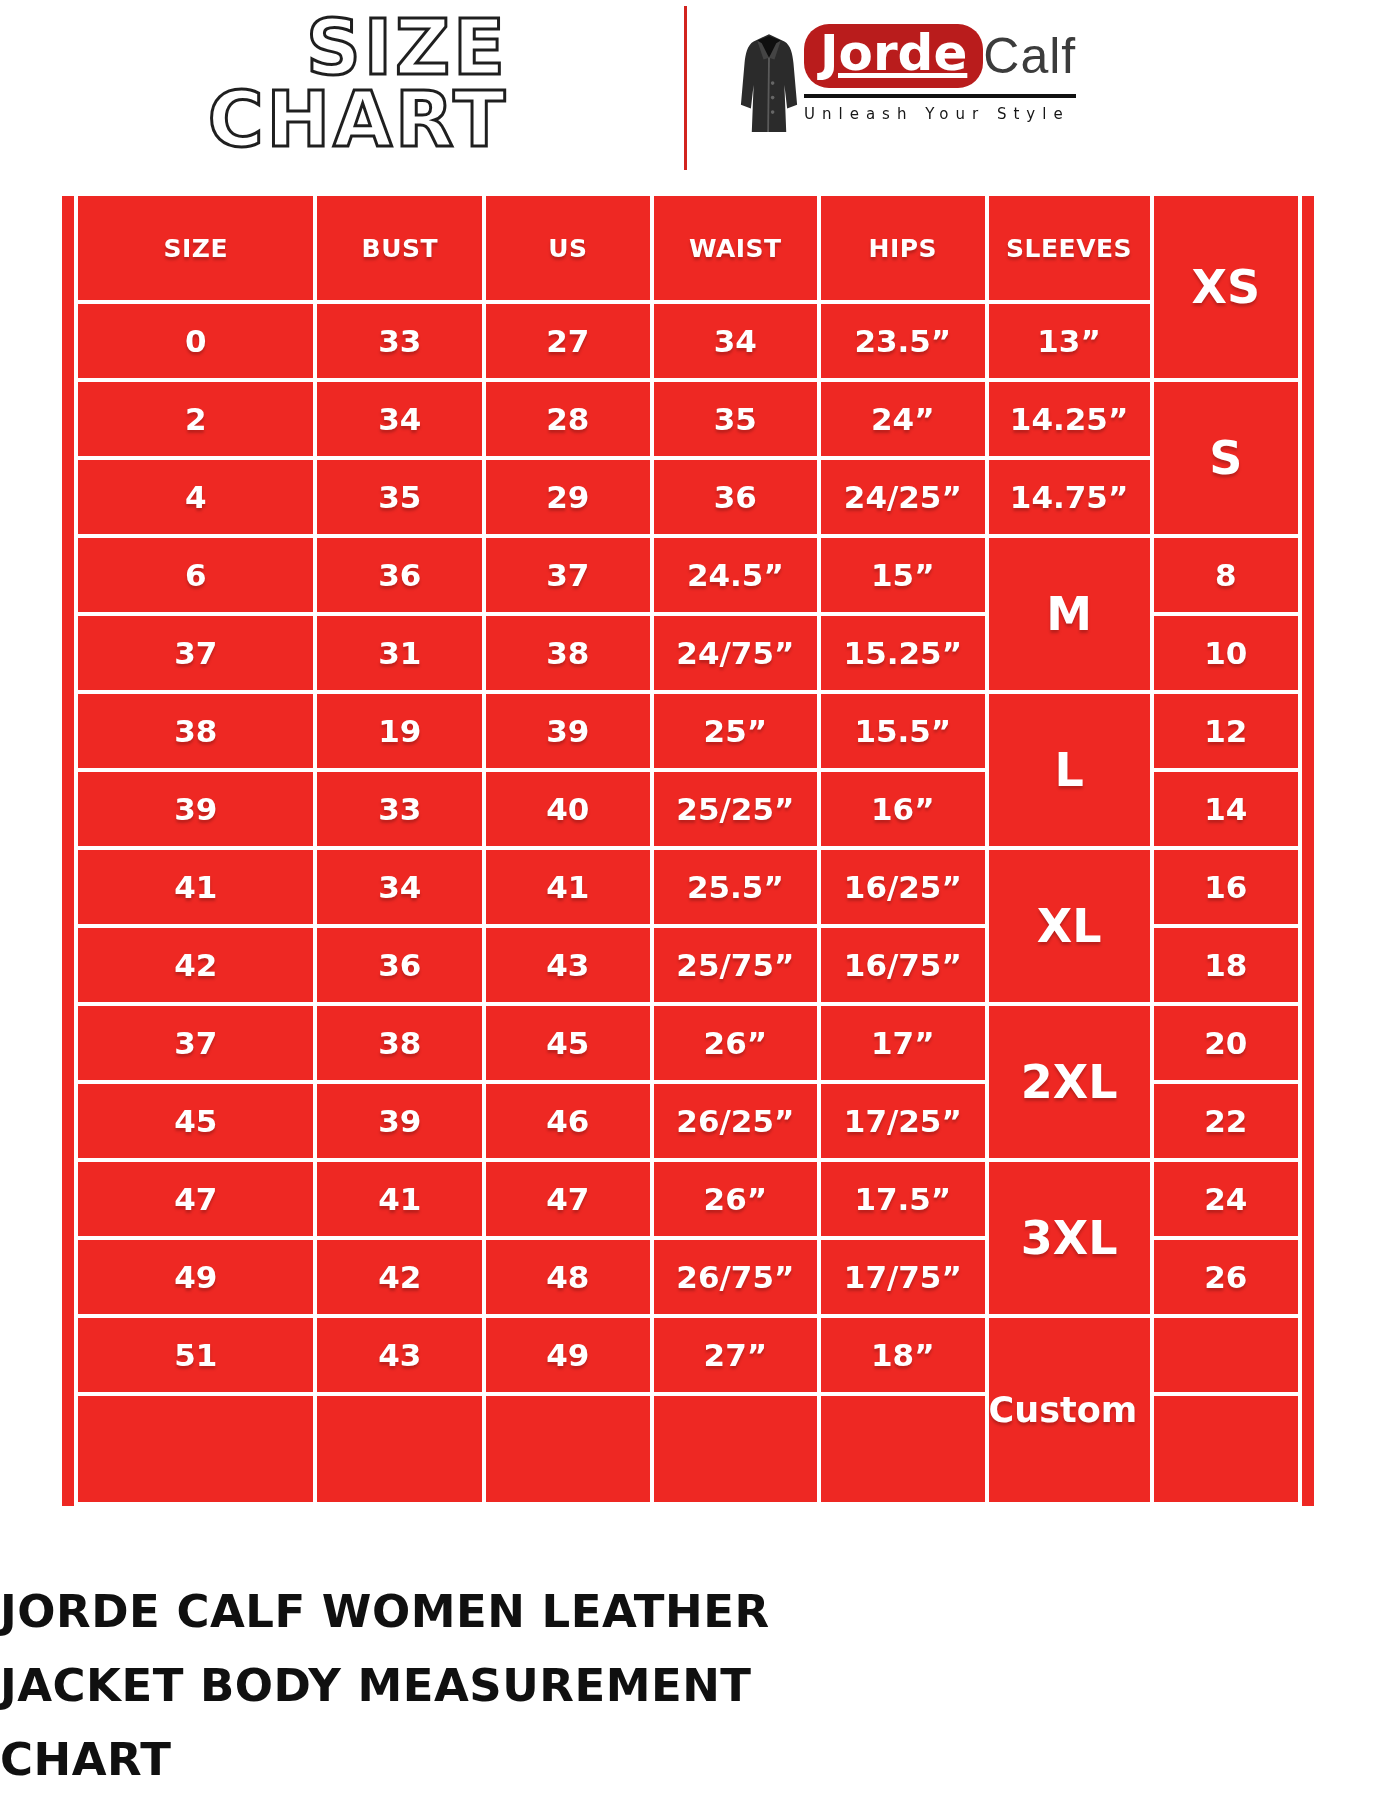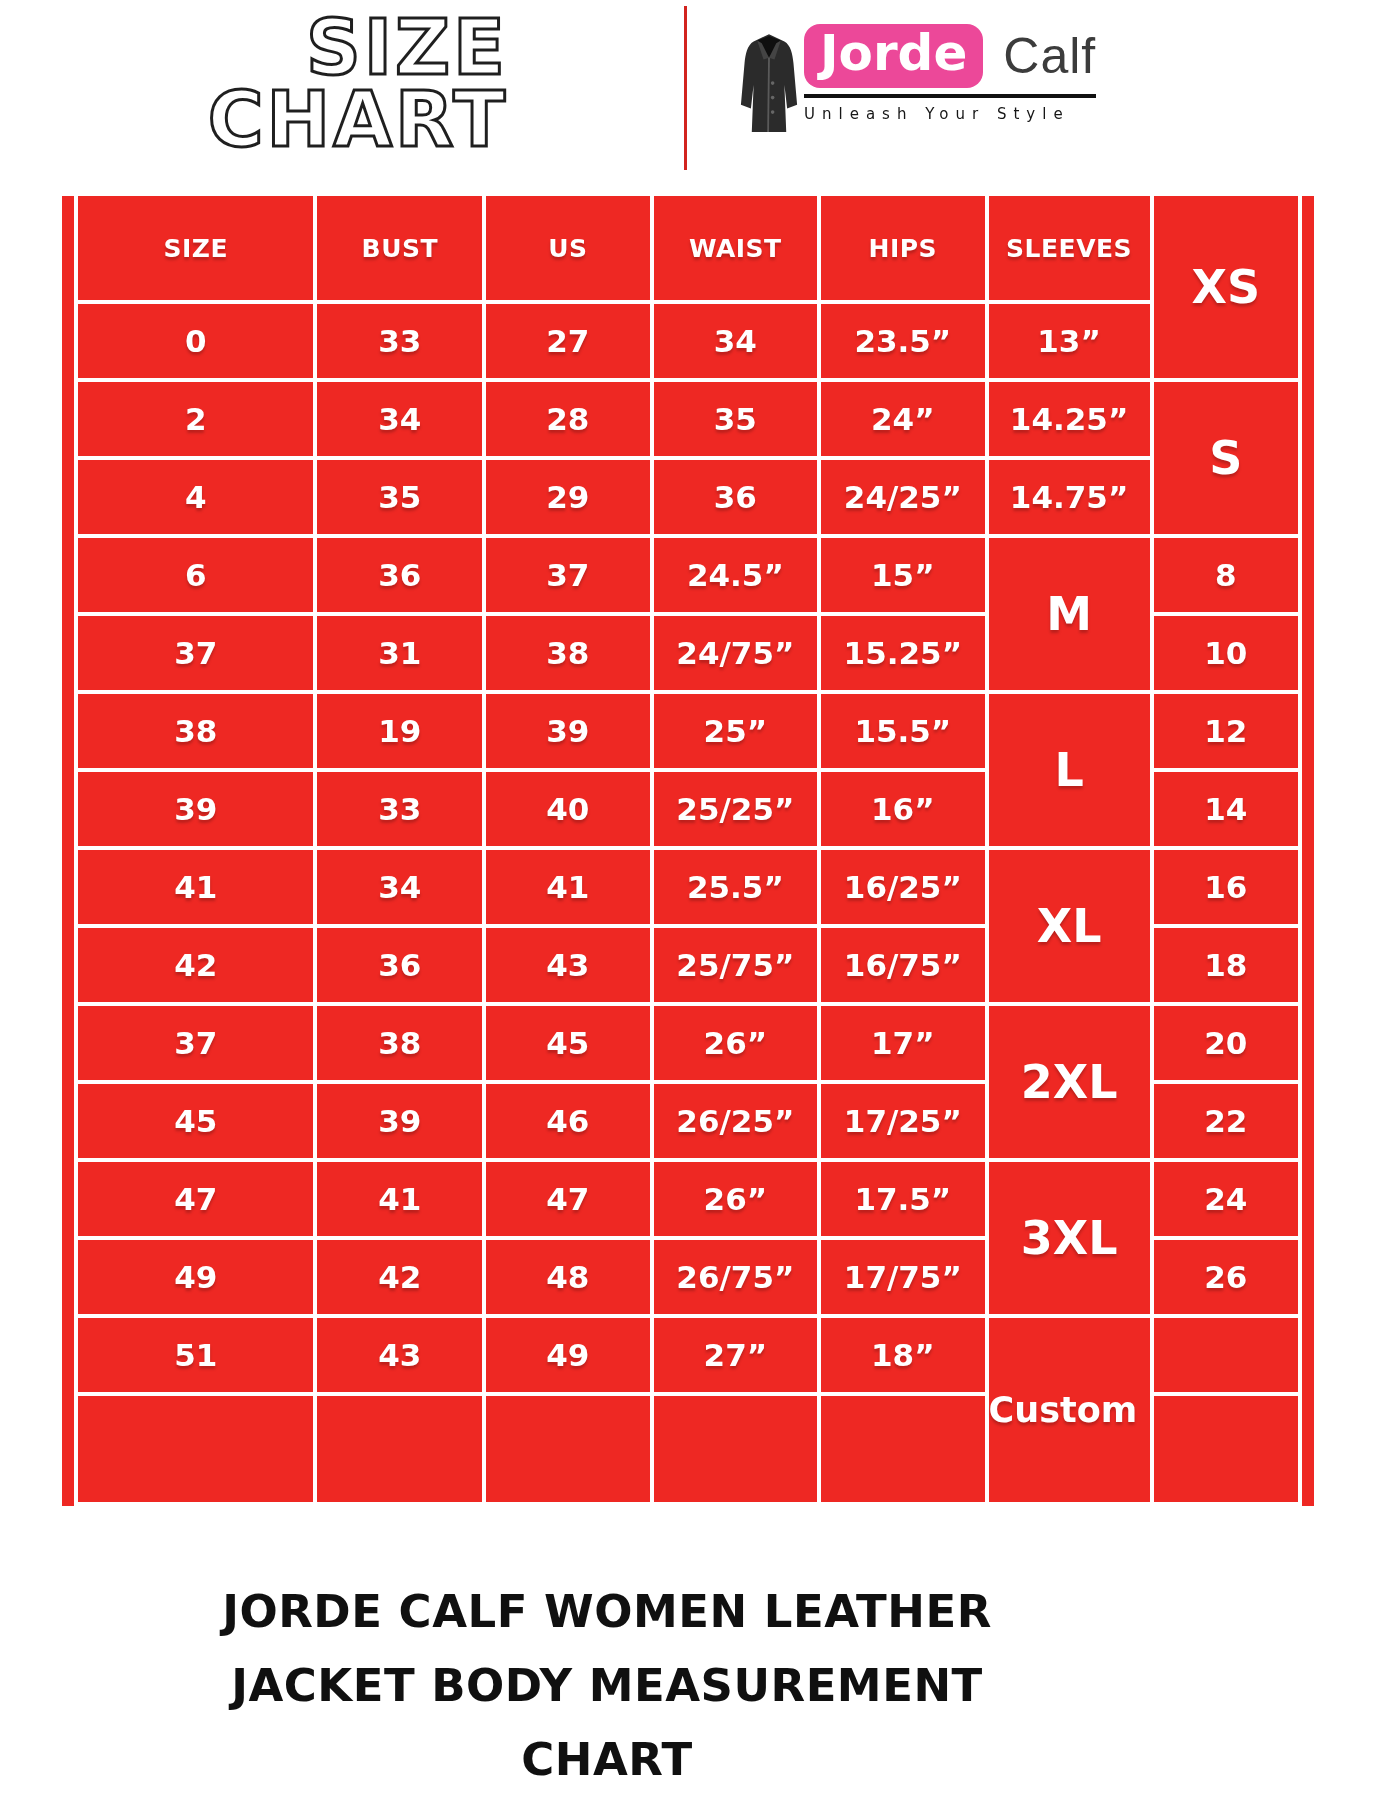--- a/index.html
+++ b/index.html
@@ -13,25 +13,25 @@
     position:absolute;left:120px;top:12px;width:388px;text-align:right;
     font-weight:800;font-size:76px;line-height:72px;letter-spacing:3px;
     color:#ffffff;-webkit-text-stroke:3px #1f1f1f;text-stroke:3px #1f1f1f;
   }
   .divider-line{position:absolute;left:684px;top:6px;width:3px;height:164px;background:#d2231f;}
   .brand-logo{position:absolute;left:740px;top:24px;display:flex;align-items:flex-start;}
   .jacket-icon{margin-right:6px;margin-top:4px;}
   .brand-text-block{display:flex;flex-direction:column;}
   .brand-name-row{display:flex;align-items:center;}
   .brand-primary{
-    background:#ec4899;color:#ffffff;font-weight:800;font-size:50px;
-    padding:4px 16px 10px 16px;border-radius:16px;line-height:1;
+    background:#b91c1c;color:#ffffff;font-weight:800;font-size:50px;
+    padding:4px 16px 10px 16px;border-radius:25px;line-height:1;text-decoration:underline;
   }
   .brand-secondary{
-    color:#3c3c3c;font-size:50px;font-weight:400;margin-left:20px;line-height:1;
+    color:#3c3c3c;font-size:50px;font-weight:400;margin-left:0;line-height:1;
     font-family:"Liberation Sans",sans-serif;letter-spacing:1px;
   }
   .brand-underline{height:4px;background:#111111;margin-top:6px;width:100%;}
   .brand-tagline{
     margin-top:7px;font-size:15px;letter-spacing:7px;color:#161616;font-weight:500;
     white-space:nowrap;
   }
   
   .chart-wrap{
     position:absolute;left:62px;top:196px;width:1252px;box-sizing:border-box;
@@ -48,21 +48,21 @@
     background:#ee2823;color:#ffffff;display:flex;align-items:center;justify-content:center;
     font-weight:800;text-shadow:0 3px 3px rgba(0,0,0,0.22);
   }
   .header-cell{font-size:25px;letter-spacing:0.5px;}
   .size-cell{grid-row:span 2;font-size:46px;}
   .data-cell{font-size:31px;}
   .custom-cell{justify-content:flex-start;font-size:35px;box-sizing:border-box;}
   .empty-cell{background:#ee2823;}
   
   .caption{
-    position:absolute;left:0;top:1575px;width:1214px;text-align:center;
+    position:absolute;left:0;top:1575px;width:1214px;
     color:#101010;font-weight:800;font-size:45px;line-height:74px;letter-spacing:0.5px;
   }
 </style>
 </head>
 <body>
 
 <div class="top-banner">
 
   <div class="size-chart-title">
     <div>SIZE</div>

